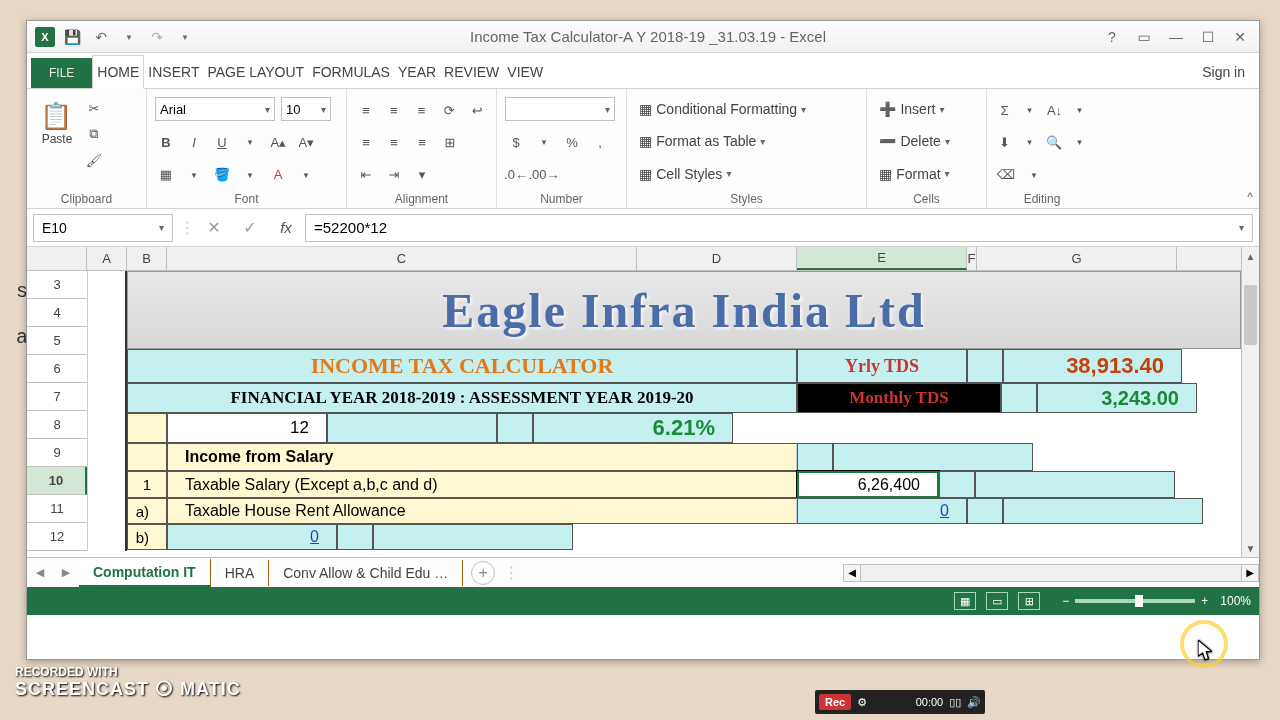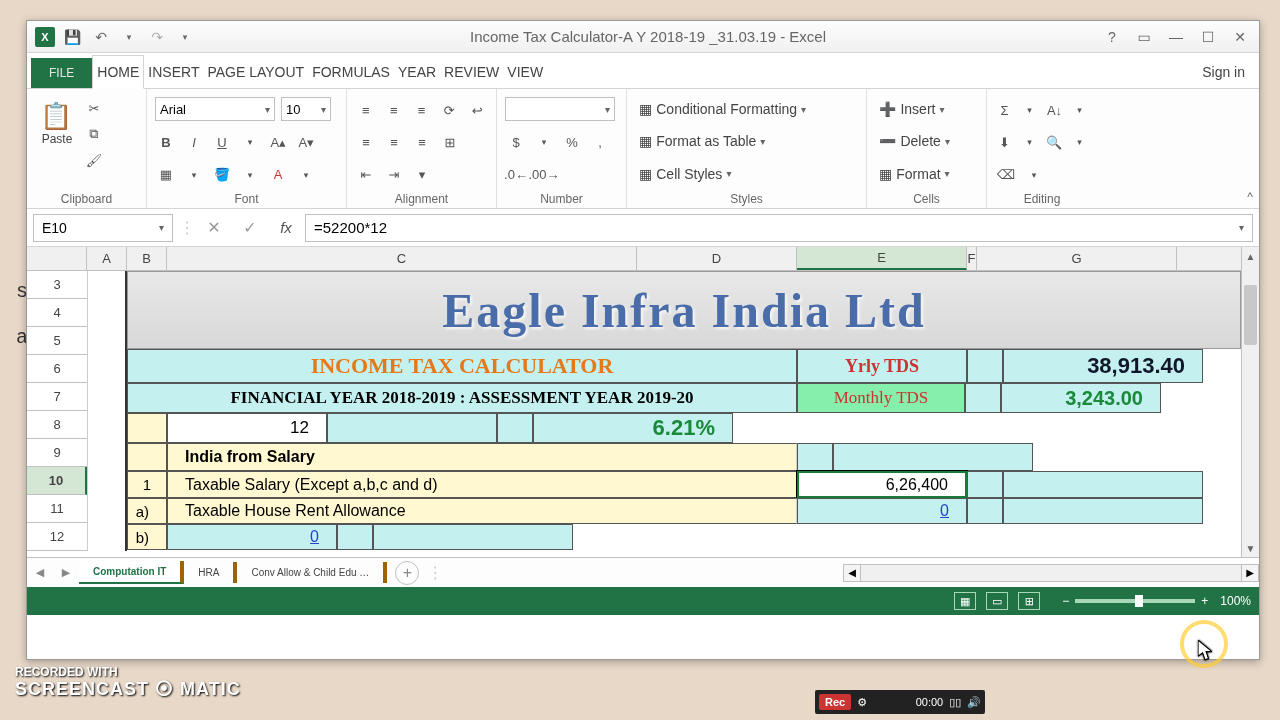--- a/index.html
+++ b/index.html
@@ -45,21 +45,21 @@
 .rowhdr { height:28px; border-bottom:1px solid #c0c0c0; display:flex; align-items:center; justify-content:center; font-size:13px; color:#444; cursor:pointer; }
 .rowhdr.sel { background:#d4e6d4; border-right:2px solid #217346; font-weight:bold; }
 .grid { flex:1; position:relative; overflow:hidden; }
 .cells { position:absolute; left:0; top:24px; right:0; bottom:0; }
 .vscroll { width:18px; background:#f0f0f0; border-left:1px solid #c0c0c0; display:flex; flex-direction:column; }
 .vscroll .arr { height:18px; display:flex; align-items:center; justify-content:center; font-size:10px; color:#666; cursor:pointer; }
 .vscroll .track { flex:1; position:relative; }
 .vscroll .thumb { position:absolute; left:2px; right:2px; top:20px; height:60px; background:#c8c8c8; border-radius:2px; }
 .sheettabs { height:30px; display:flex; align-items:center; border-top:1px solid #c0c0c0; background:#fdfdfd; }
 .tabnav { width:26px; height:26px; display:flex; align-items:center; justify-content:center; color:#888; font-size:11px; cursor:pointer; }
-.sheettab { padding:5px 14px; font-size:10px; color:#444; cursor:pointer; border-right:4px solid #a16207; }
+.sheettab { padding:5px 14px; font-size:14px; color:#444; cursor:pointer; border-right:1px solid #a16207; }
 .sheettab.active { font-weight:bold; border-bottom:2px solid #217346; color:#217346; background:#fff; }
 .addtab { width:24px; height:24px; border:1px solid #c0c0c0; border-radius:50%; display:flex; align-items:center; justify-content:center; margin-left:8px; cursor:pointer; color:#888; }
 .hscroll { margin-left:auto; display:flex; align-items:center; height:100%; }
 .hscroll .arr { width:18px; height:18px; display:flex; align-items:center; justify-content:center; font-size:10px; border:1px solid #c0c0c0; background:#f4f4f4; cursor:pointer; }
 .hscroll .track { width:380px; height:18px; background:#f0f0f0; border:1px solid #c0c0c0; border-left:none; border-right:none; }
 .statusbar { height:28px; background:#217346; color:#fff; display:flex; align-items:center; padding:0 8px; font-size:12px; }
 .viewbtns { margin-left:auto; display:flex; gap:10px; align-items:center; }
 .viewbtn { width:22px; height:18px; border:1px solid #a8d8b8; display:flex; align-items:center; justify-content:center; cursor:pointer; font-size:11px; }
 .zoom { display:flex; align-items:center; gap:6px; margin-left:12px; }
 .zoomslider { width:120px; height:4px; background:#a8d8b8; position:relative; }
@@ -320,45 +320,45 @@
       <div class="cells" style="left:60px">
         <div class="company-hdr">
             <span>Eagle Infra India Ltd</span>
           </div>
         <div style="position:absolute;left:0;top:0;width:40px;height:280px;border-right:2px solid #333;border-left:1px solid #ccc"></div>
         <div class="table-area">
           <div class="trow" style="height:34px">
             <div class="tcell" style="width:670px;background:#c4f0f0;justify-content:center;color:#e67817;font-weight:bold;font-size:22px;font-family:serif">INCOME TAX CALCULATOR</div>
             <div class="tcell" style="width:170px;background:#c4f0f0;justify-content:center;color:#c33;font-weight:bold;font-family:serif;font-size:18px">Yrly TDS</div>
             <div class="tcell" style="width:10px;background:#c4f0f0"></div>
-            <div class="tcell" style="width:200px;background:#c4f0f0;justify-content:flex-end;color:#0f172a;font-weight:bold;font-size:22px">38,913.40</div>
+            <div class="tcell" style="width:179px;background:#c4f0f0;justify-content:flex-end;color:#c2410c;font-weight:bold;font-size:22px">38,913.40</div>
           </div>
           <div class="trow" style="height:30px">
             <div class="tcell" style="width:670px;background:#c4f0f0;justify-content:center;font-weight:bold;font-family:serif;font-size:17px">FINANCIAL YEAR 2018-2019 : ASSESSMENT YEAR 2019-20</div>
-            <div class="tcell" style="width:168px;background:#86efac;justify-content:center;color:#c33;font-weight:normal;font-family:serif;font-size:17px">Monthly TDS</div>
+            <div class="tcell" style="width:204px;background:#000000;justify-content:center;color:#c33;font-weight:bold;font-family:serif;font-size:17px">Monthly TDS</div>
             <div class="tcell" style="width:10px;background:#c4f0f0"></div>
             <div class="tcell" style="width:160px;background:#c4f0f0;justify-content:flex-end;color:#1a8a3a;font-weight:bold;font-size:20px">3,243.00</div>
           </div>
           <div class="trow" style="height:30px">
             <div class="tcell" style="width:40px;background:#fff8d0"></div>
             <div class="tcell" style="width:160px;background:#fff;justify-content:flex-end;font-size:17px">12</div>
             <div class="tcell" style="width:170px;background:#c4f0f0"></div>
             <div class="tcell" style="width:10px;background:#c4f0f0"></div>
             <div class="tcell" style="width:200px;background:#c4f0f0;justify-content:flex-end;color:#1a8a3a;font-weight:bold;font-size:22px">6.21%</div>
           </div>
           <div class="trow" style="height:28px">
             <div class="tcell" style="width:40px;background:#fff8d0"></div>
-            <div class="tcell" style="width:630px;background:#fff8d0;font-weight:bold;font-size:16px;border-right:1px solid #ccc">India from Salary</div>
+            <div class="tcell" style="width:630px;background:#fff8d0;font-weight:bold;font-size:16px;border-right:1px solid #ccc">Income from Salary</div>
             <div class="tcell" style="width:10px;background:#c4f0f0"></div>
             <div class="tcell" style="width:200px;background:#c4f0f0"></div>
           </div>
           <div class="trow" style="height:27px">
             <div class="tcell" style="width:40px;background:#fff8d0;justify-content:center;font-size:15px">1</div>
             <div class="tcell" style="width:630px;background:#fff8d0;font-size:16px;border-right:1px solid #ccc">Taxable Salary (Except a,b,c and d)</div>
-            <div class="tcell" style="width:170px;background:#fff;justify-content:flex-end;font-size:16px;border:2px solid #1a7a3a;outline:1px solid #000">6,26,400</div>
+            <div class="tcell" style="width:142px;background:#fff;justify-content:flex-end;font-size:16px;border:2px solid #1a7a3a;outline:1px solid #000">6,26,400</div>
             <div class="tcell" style="width:10px;background:#c4f0f0"></div>
             <div class="tcell" style="width:200px;background:#c4f0f0"></div>
           </div>
           <div class="trow" style="height:26px">
             <div class="tcell" style="width:40px;background:#fff8d0;justify-content:flex-end;font-size:15px">a)</div>
             <div class="tcell" style="width:630px;background:#fff8d0;font-size:16px;border-right:1px solid #ccc">Taxable House Rent Allowance</div>
             <div class="tcell" style="width:170px;background:#c4f0f0;justify-content:flex-end;color:#2244cc;text-decoration:underline;font-size:16px">0</div>
             <div class="tcell" style="width:10px;background:#c4f0f0"></div>
             <div class="tcell" style="width:200px;background:#c4f0f0"></div>
           </div>

